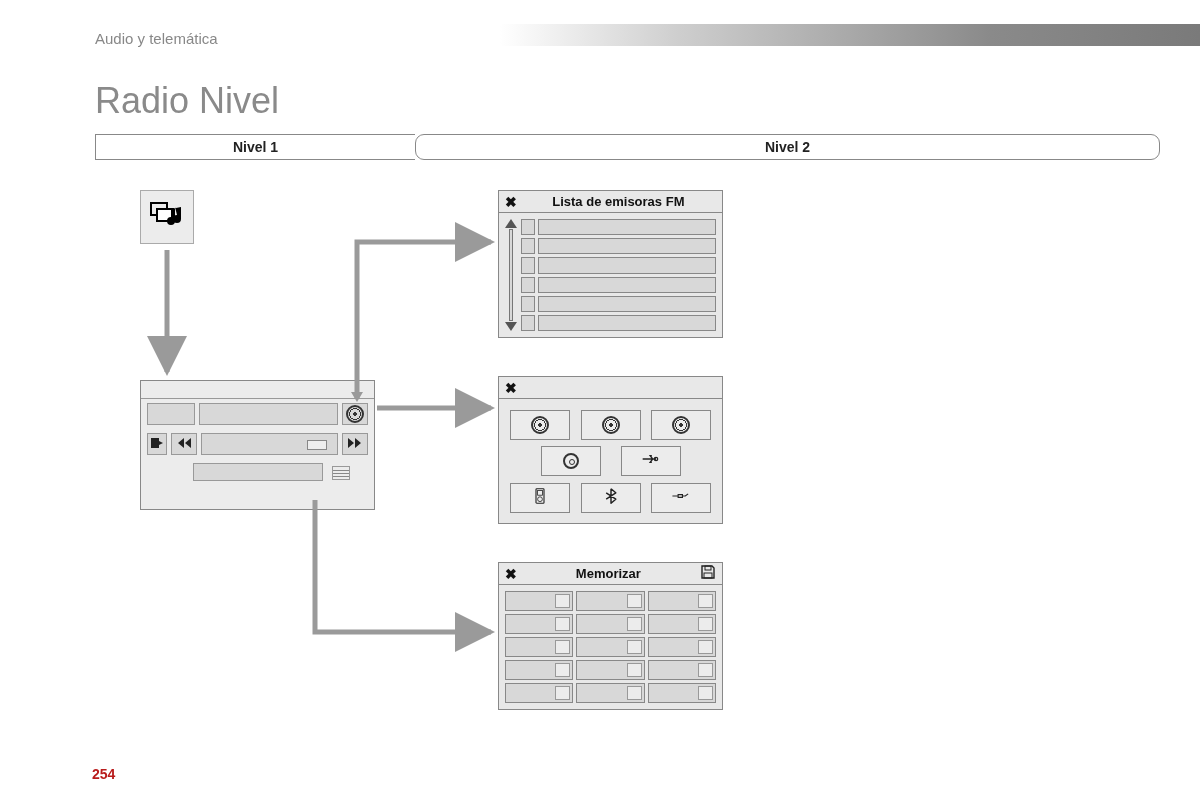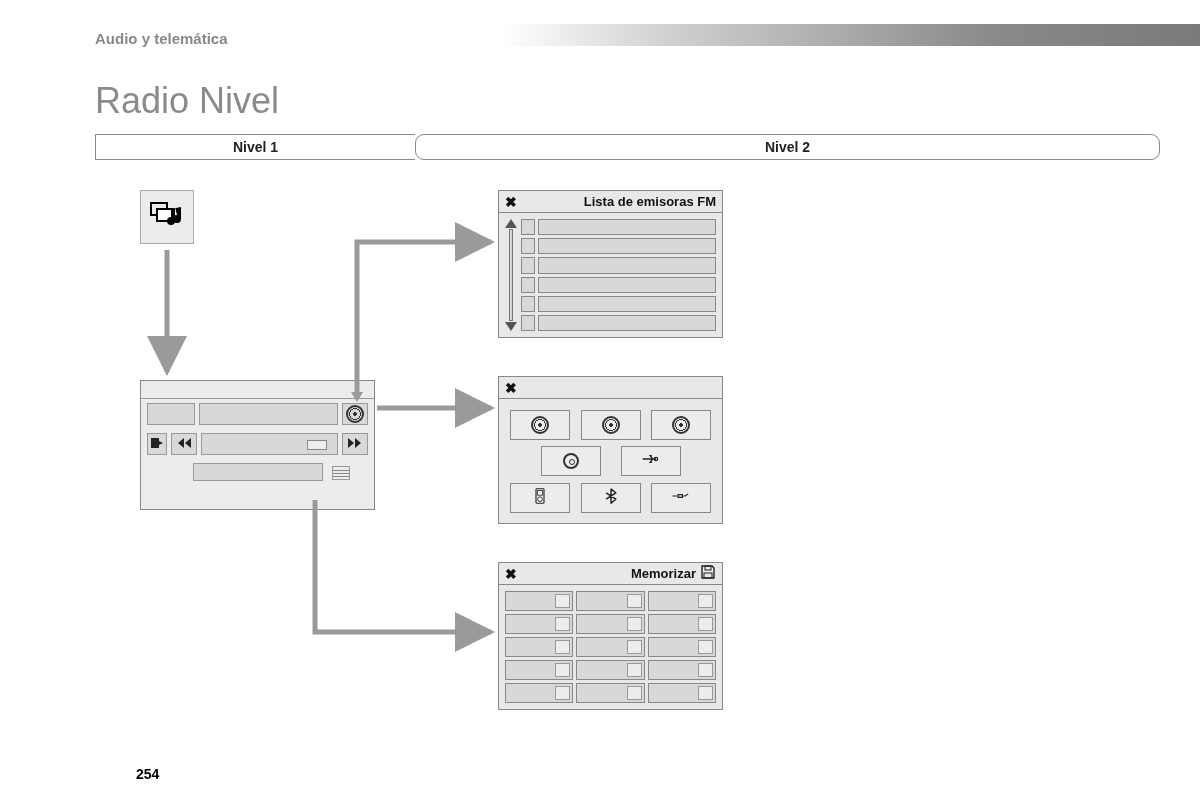--- a/index.html
+++ b/index.html
@@ -18,21 +18,21 @@
     width: 700px;
     height: 22px;
     background: linear-gradient(to right, #fff 0%, #cfcfcf 25%, #8a8a8a 70%, #7a7a7a 100%);
   }
   .breadcrumb {
     position: absolute;
     top: 30px;
     left: 95px;
     color: #888;
     font-size: 15px;
-    font-weight: 700;
+    font-weight: 400;
   }
   .title {
     position: absolute;
     top: 80px;
     left: 95px;
     color: #8a8a8a;
     font-size: 36px;
     font-weight: 300;
   }
   .levels {
@@ -60,24 +60,23 @@
     top: 170px;
     left: 95px;
     width: 700px;
     height: 570px;
   }
 
   .pagenum {
     position: absolute;
     bottom: 18px;
     left: 92px;
-    color: #000000;
+    color: #b91c1c;
     font-size: 14px;
     font-weight: bold;
-    margin-left: 44px;
   }
 
   
   .panel {
     position: absolute;
     background: #e8e8e8;
     border: 1px solid #888;
   }
   .panel-header {
     height: 22px;
@@ -89,21 +88,21 @@
     color: #111;
     padding: 0 6px;
     gap: 4px;
   }
   .panel-header .close {
     font-size: 14px;
     font-weight: bold;
   }
   .panel-header .ptitle {
     flex: 1;
-    text-align: right;
+    text-align: center;
   }
 
   
   #panel-fm { top: 190px; left: 498px; width: 225px; height: 148px; }
   #panel-fm .body {
     display: flex;
     padding: 6px;
     gap: 4px;
     height: calc(100% - 22px);
   }

